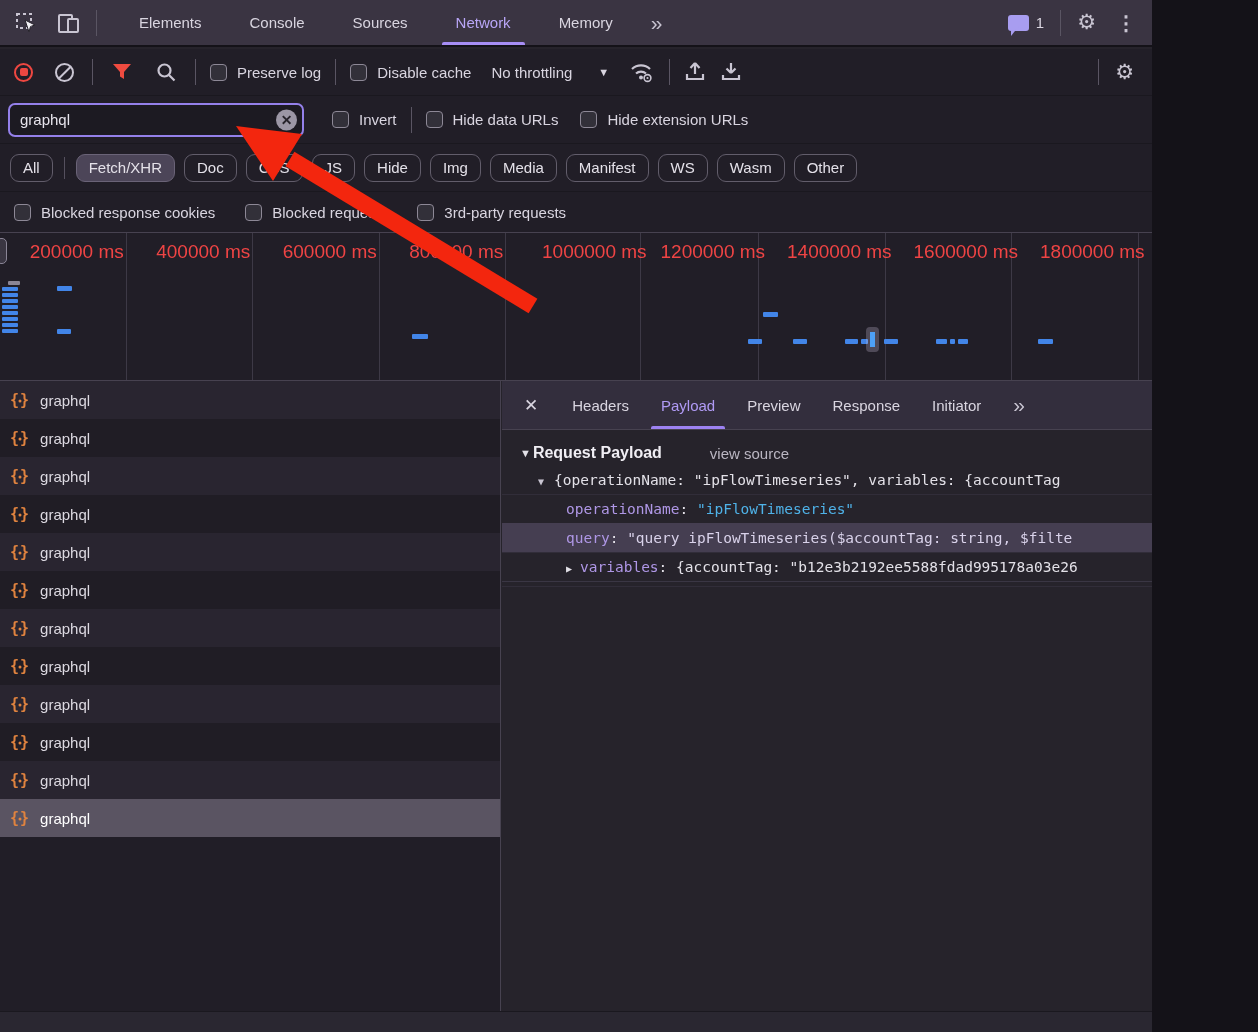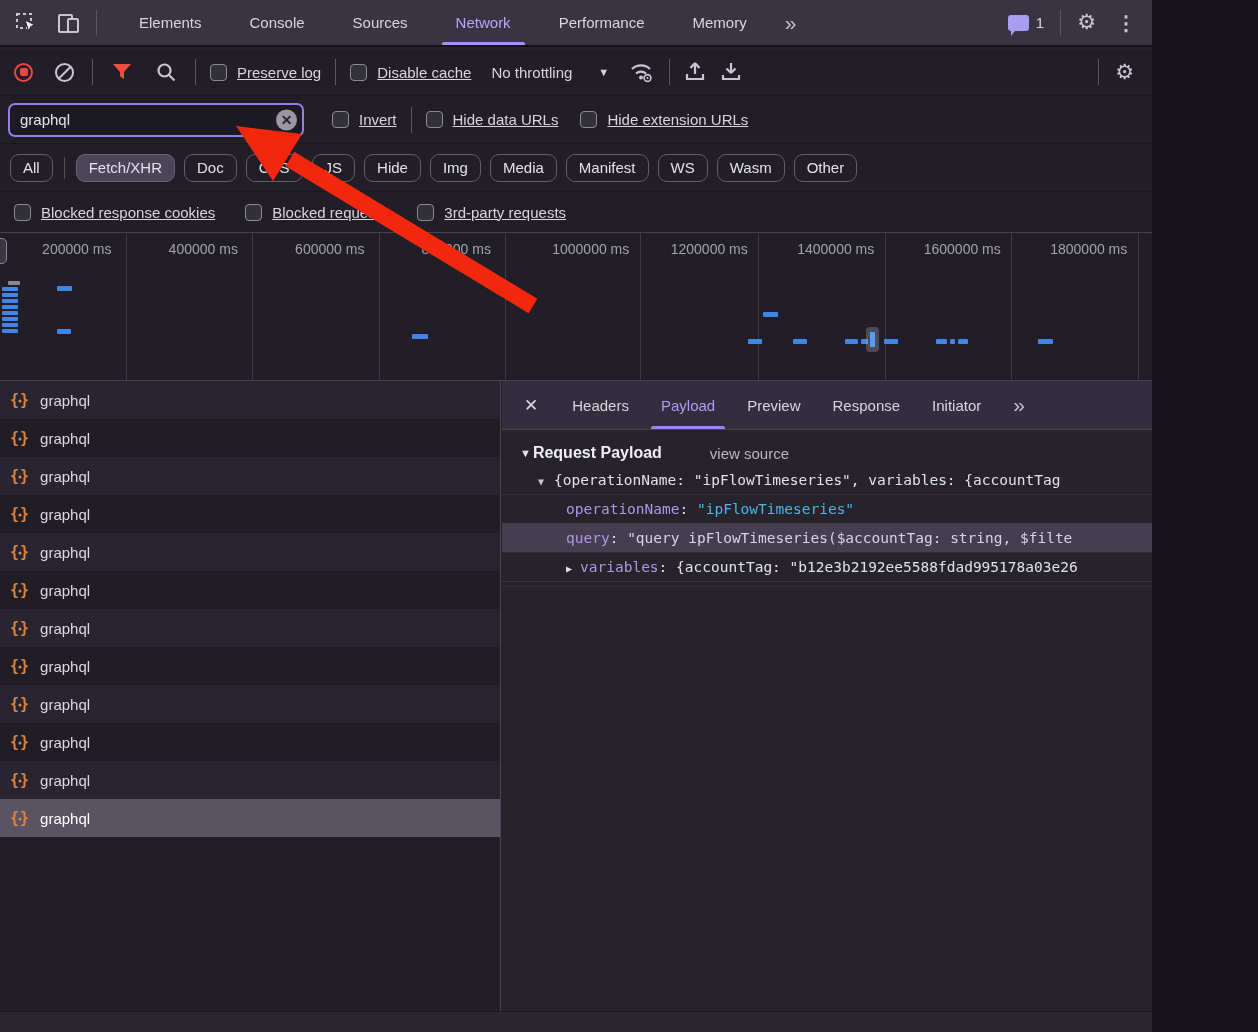--- a/index.html
+++ b/index.html
@@ -36,21 +36,21 @@
   .net-toolbar {
     position:absolute; top:49px; left:0; right:0; height:47px;
     background:#211e27; display:flex; align-items:center; gap:14px; padding:0 10px;
     border-bottom:1px solid #1a181f;
   }
   .record { width:19px; height:19px; border:2.5px solid #ee4741; border-radius:50%; position:relative; margin:0 4px; }
   .record::after { content:""; position:absolute; left:50%; top:50%; width:8px; height:8px; transform:translate(-50%,-50%); background:#ee4741; border-radius:2px; }
   .block { width:19px; height:19px; border:2.3px solid #c9c5d2; border-radius:50%; position:relative; margin:0 4px; }
   .block::after { content:""; position:absolute; left:-1px; top:7px; width:17px; height:2.3px; background:#c9c5d2; transform:rotate(-45deg); }
   .cbx { width:17px; height:17px; border:1.6px solid #8d8896; border-radius:4px; background:#323039; flex:0 0 auto; }
-  .cb-group { display:flex; align-items:center; gap:10px;text-decoration:underline; }
+  .cb-group { display:flex; align-items:center; gap:10px; }
   .throttle { display:flex; align-items:center; gap:26px; padding:0 6px; }
   .caret-down { font-size:11px; color:#d9d5e0; }
   .icon-svg { display:block; }
   
   .filter-row {
     position:absolute; top:96px; left:0; right:0; height:48px;
     background:#211e27; display:flex; align-items:center; gap:14px; padding:0 8px;
     border-bottom:1px solid #1a181f;
   }
   .filter-box {
@@ -83,21 +83,21 @@
     position:absolute; top:192px; left:0; right:0; height:41px;
     background:#211e27; display:flex; align-items:center; gap:30px; padding:0 14px;
     border-bottom:1px solid #474250;
   }
   
   .overview {
     position:absolute; top:233px; left:0; right:0; height:148px;
     background:#211e27; border-bottom:1px solid #474250; overflow:hidden;
   }
   .ov-col { position:absolute; top:0; bottom:0; border-right:1px solid #3d3946; }
-  .ov-label { display:block; text-align:center; margin-top:8px; color:#a3a3a3; font-size:14px; white-space:nowrap;padding-left:28px; }
+  .ov-label { display:block; text-align:center; margin-top:8px; color:#ef4444; font-size:19px; white-space:nowrap;padding-left:28px; }
   .ov-bar { position:absolute; border-radius:1px; }
   .ov-marker { position:absolute; width:13px; height:25px; background:rgba(200,192,214,0.28); border-radius:4px; }
   .ov-marker::after { content:""; position:absolute; left:4px; top:5px; width:5px; height:15px; background:#4da0f5; }
   .ov-grip { position:absolute; width:11px; height:26px; top:5px; border:1.5px solid #8a8596; background:#3a3642; border-radius:5px; }
   
   .requests {
     position:absolute; top:381px; left:0; width:501px; bottom:21px;
     background:#211e27; border-right:1px solid #474250; overflow:hidden;
   }
   .req-header { height:48px; display:flex; align-items:center; padding:0 12px; border-bottom:1px solid #474250; color:#d9d5e0; }
@@ -152,21 +152,20 @@
         <rect x="3" y="4" width="13" height="17" fill="none" stroke="#c9c5d2" stroke-width="2" rx="1"></rect>
         <rect x="12" y="8" width="10" height="13" fill="#3a3442" stroke="#c9c5d2" stroke-width="2" rx="1"></rect>
       </svg>
     </div>
     <div class="vdiv"></div>
     <div class="tab-list" id="tab-list">
         <div class="tab">Elements</div>
         <div class="tab">Console</div>
         <div class="tab">Sources</div>
         <div class="tab active">Network</div>
-        <div class="tab">Performance</div>
         <div class="tab">Memory</div>
       </div>
     <div class="more-chevrons">»</div>
     <div class="tabbar-right">
       <div class="bubble-wrap">
         <span class="bubble"></span>
         <span>1</span>
       </div>
       <div class="vdiv"></div>
       <div class="gear">⚙</div>

